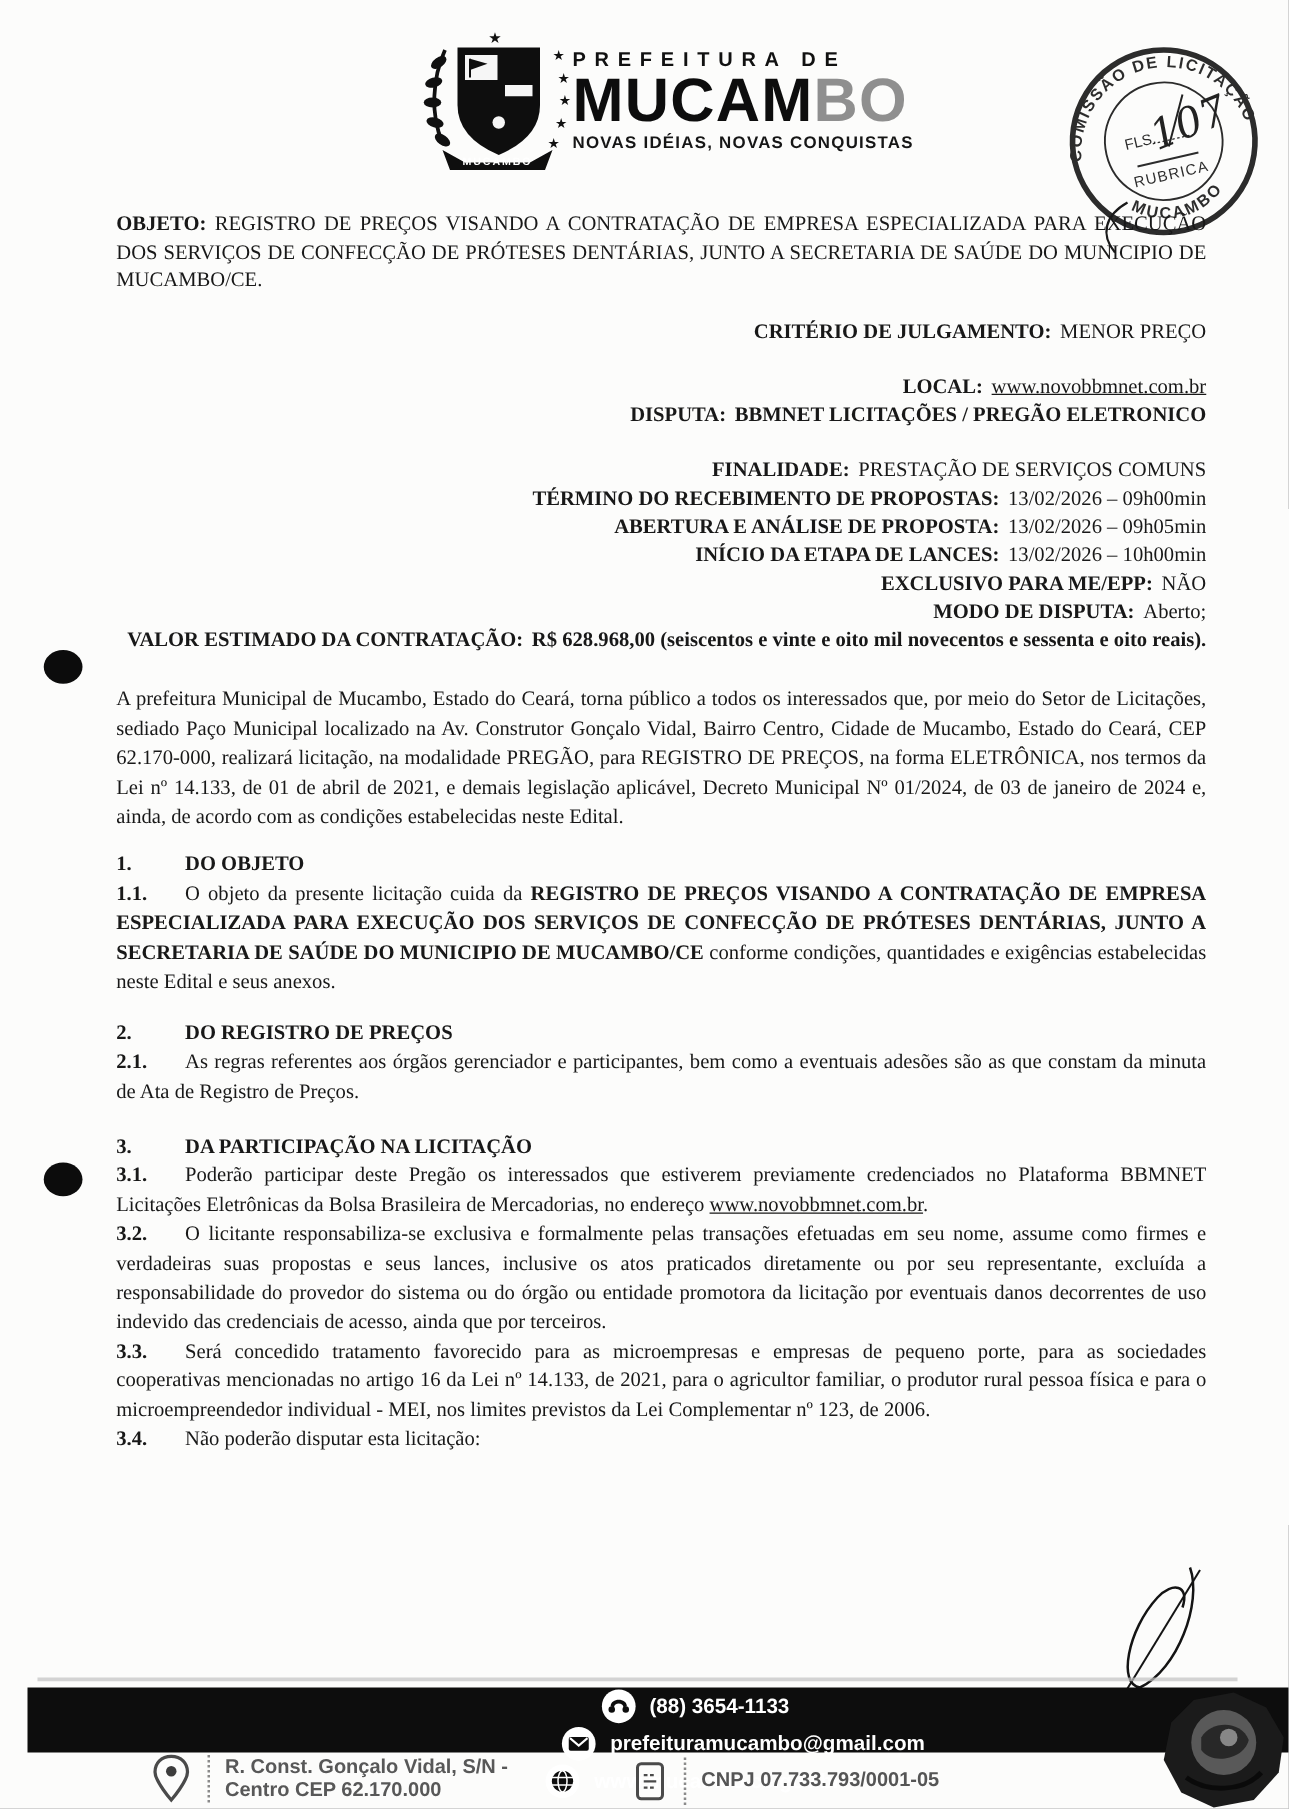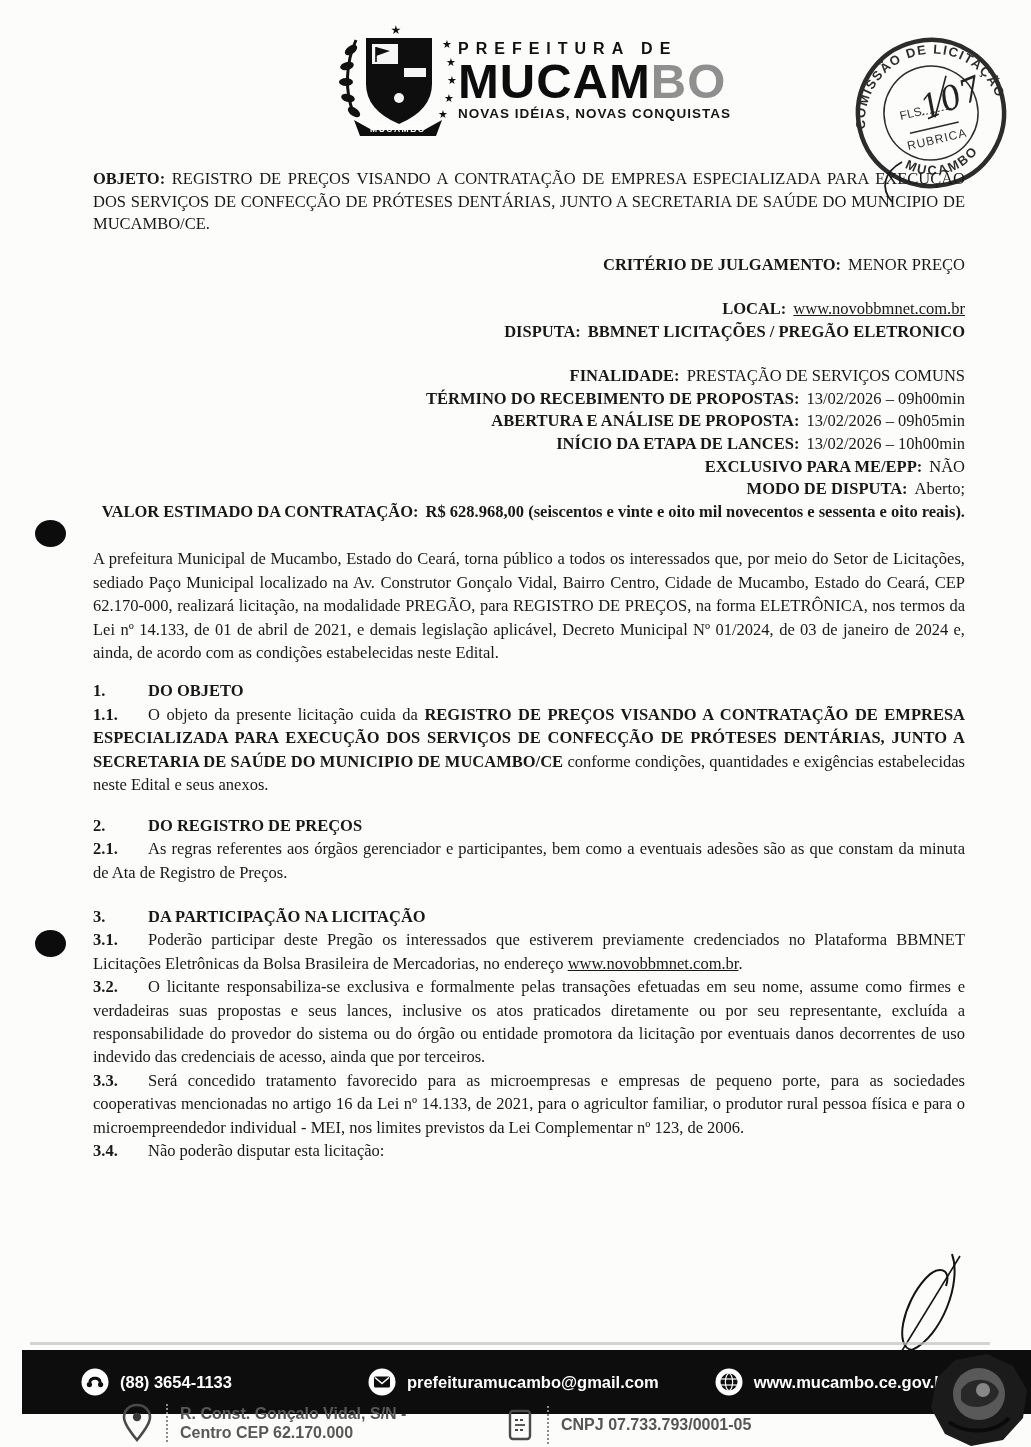--- a/index.html
+++ b/index.html
@@ -32,23 +32,23 @@
   
   .dot{position:absolute;width:31px;height:27px;border-radius:50%;background:#0c0c0c;}
   .dot1{left:35px;top:520px;}
   .dot2{left:35px;top:930px;}
 
   
   .rubric{position:absolute;left:880px;top:1250px;}
 
   
   .smudge{position:absolute;left:30px;top:1342px;width:960px;height:3px;background:#c2c2c2;opacity:.7;}
-  .fbar{position:absolute;left:22px;top:1350px;width:1009px;height:64px;background:#0d0d0d;
+  .fbar{position:absolute;left:22px;top:1350px;width:1009px;height:52px;background:#0d0d0d;
         display:flex;align-items:center;font-family:"Liberation Sans",sans-serif;
-        color:#fff;font-weight:bold;font-size:16.5px;}
+        color:#fff;font-weight:bold;font-size:16.5px;flex-direction:column;}
   .fitem{display:flex;align-items:center;gap:10px;}
   .fitem.p1{margin-left:58px;} .fitem.p2{margin-left:135px;} .fitem.p3{margin-left:55px;}
   .fitem a{color:#fff;text-decoration:none;cursor:pointer;}
 
   .fbottom{position:absolute;left:0;top:1400px;width:1031px;height:47px;
            font-family:"Liberation Sans",sans-serif;color:#555;font-weight:bold;font-size:16px;}
   .fgroup{position:absolute;display:flex;align-items:center;gap:12px;}
   .fg1{left:120px;top:2px;} .fg2{left:505px;top:6px;}
   .vsep{width:0;height:38px;border-left:2px dotted #8a8a8a;}
   .addrtext{line-height:19px;color:#585858;}

